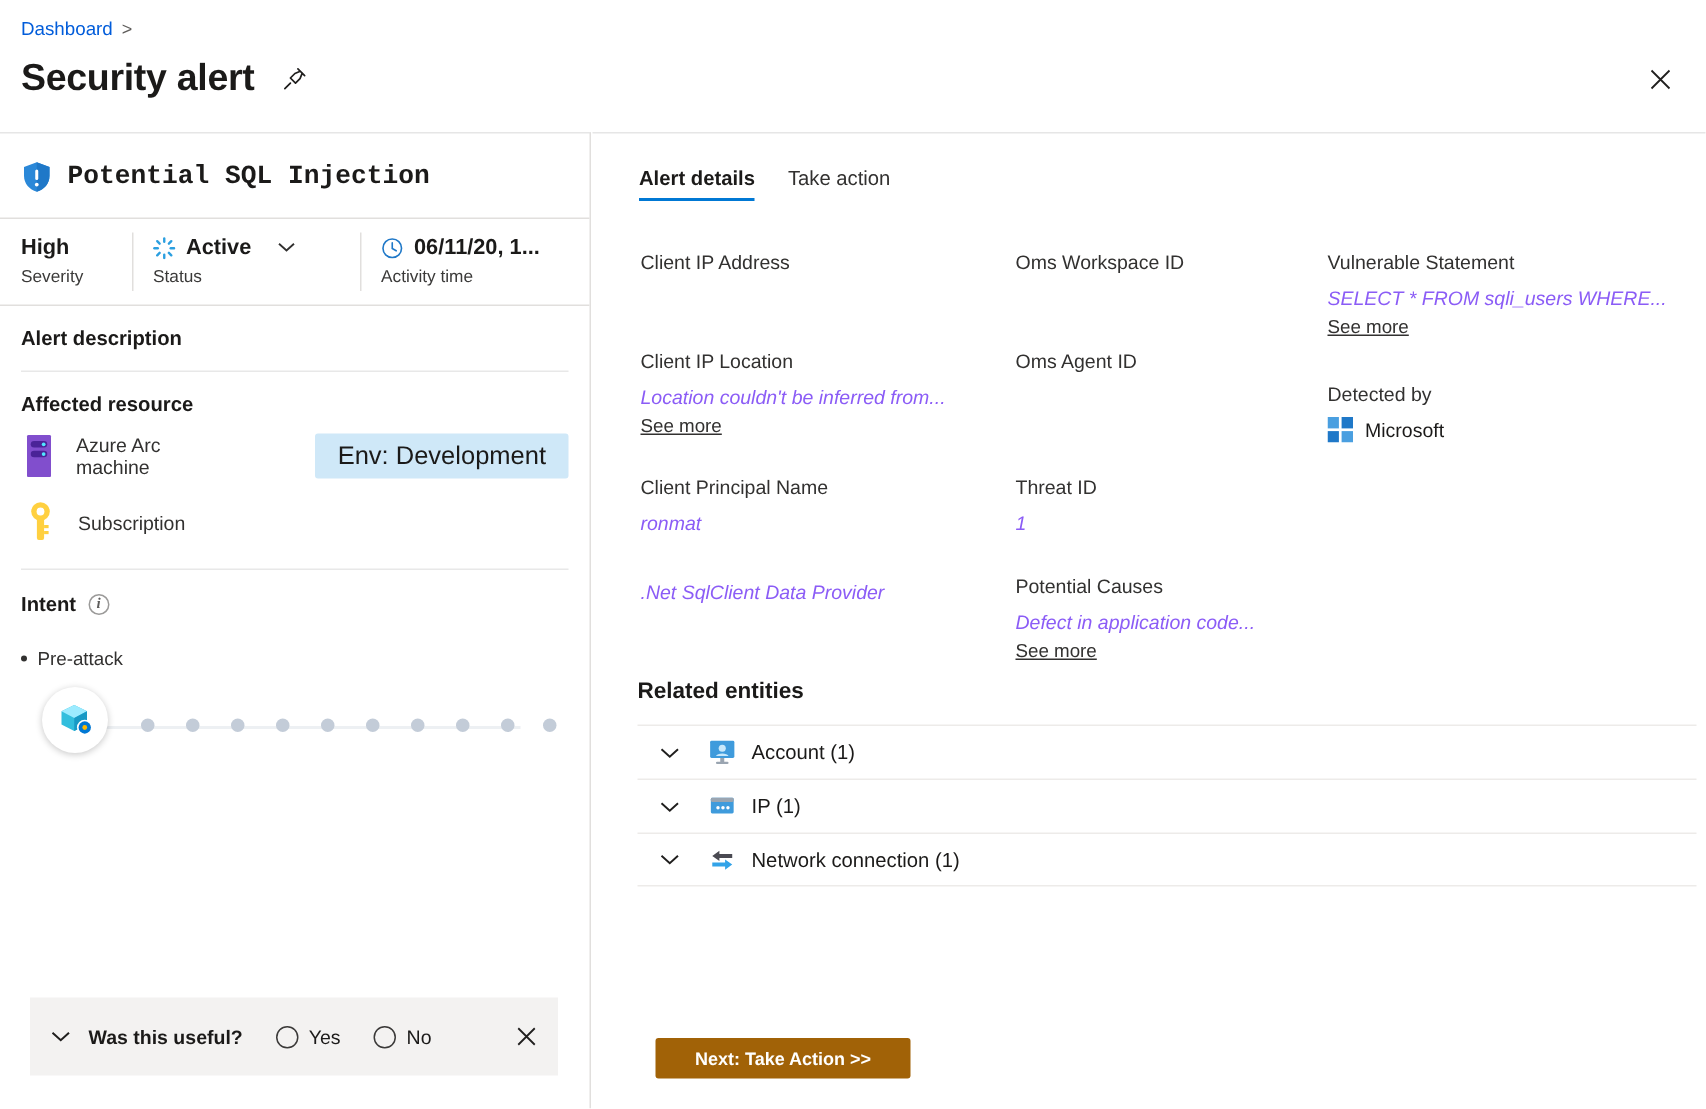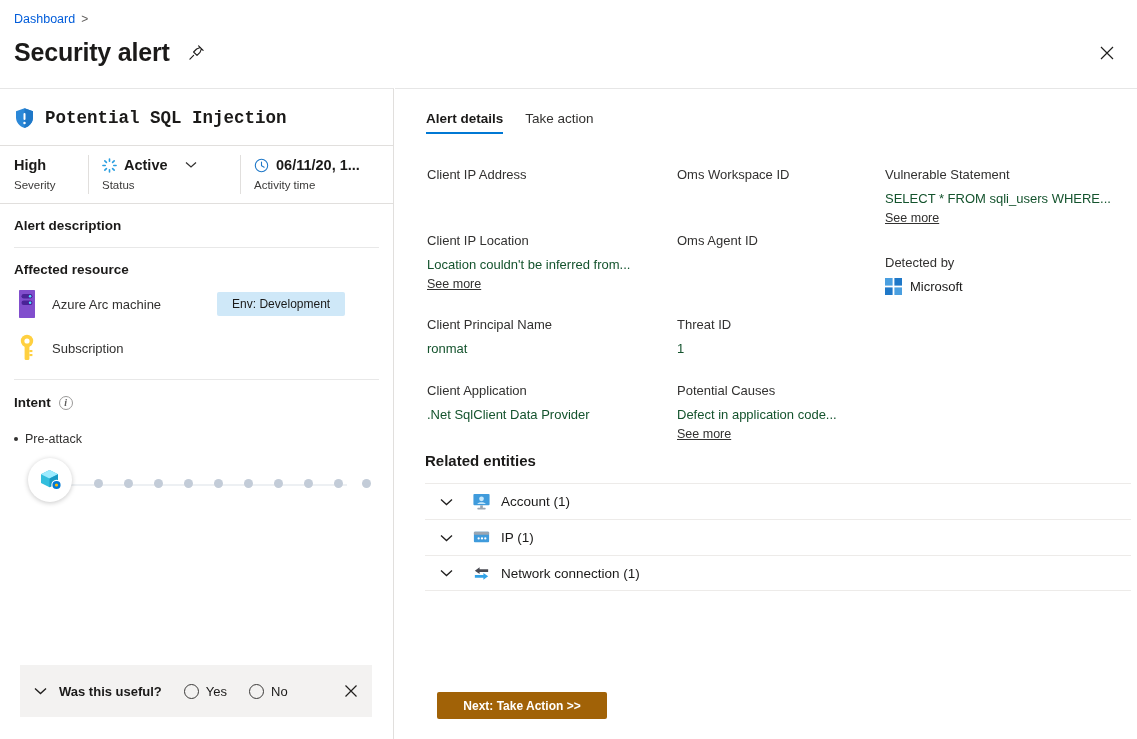--- a/index.html
+++ b/index.html
@@ -115,21 +115,21 @@
 
   .res-row {
     display: flex; align-items: center; gap: 12px;
     margin-top: 10px; height: 34px;
   }
   .res-label { font-size: 13px; color: #323130; }
   .res-icon { width: 26px; display: flex; justify-content: center; }
   .env-tag {
     margin-left: 44px;
     background: #cfe8f8; color: #1b1a19;
-    font-size: 12px; padding: 5px 15px; border-radius: 2px;
+    font-size: 17px; padding: 5px 15px; border-radius: 2px;
     white-space: nowrap;
   }
 
   .intent-head {
     display: flex; align-items: center; gap: 8px;
     margin: 15px 0 0 0;
   }
   .intent-title { font-size: 13.5px; font-weight: 600; color: #1b1a19; }
   .info-i {
     width: 14px; height: 14px; border-radius: 50%;
@@ -215,22 +215,23 @@
   .dcols { display: flex; }
   .dcol { display: flex; flex-direction: column; }
   .dcol-1 { width: 250px; }
   .dcol-2 { width: 208px; }
   .dcol-3 { width: 242px; }
   .fld { margin-bottom: 22px; }
   .fld-label {
     font-size: 13px; color: #323130; line-height: 20px;
   }
   .fld-value {
-    font-size: 13px; color: #14532d; line-height: 21px; margin-top: 3px;
+    font-size: 13px; color: #8b5cf6; line-height: 21px; margin-top: 3px;
     white-space: nowrap;
+    font-style: italic;
   }
   .fld-value.empty { height: 21px; }
   .see-more {
     font-size: 12.5px; color: #323130;
     text-decoration: underline; cursor: pointer; line-height: 18px;
   }
   .detected-by-val {
     display: flex; align-items: center; gap: 8px;
     font-size: 13px; color: #1b1a19; margin-top: 5px;
   }
@@ -471,21 +472,20 @@
         <div class="fld">
           <div class="fld-label">Client IP Location</div>
           <div class="fld-value">Location couldn't be inferred from...</div>
           <div class="see-more">See more</div>
         </div>
         <div class="fld">
           <div class="fld-label">Client Principal Name</div>
           <div class="fld-value">ronmat</div>
         </div>
         <div class="fld">
-          <div class="fld-label">Client Application</div>
           <div class="fld-value">.Net SqlClient Data Provider</div>
         </div>
       </div>
 
       <div class="dcol dcol-2">
         <div class="fld">
           <div class="fld-label">Oms Workspace ID</div>
           <div class="fld-value empty"></div>
         </div>
         <div class="fld" style="margin-bottom:40px;">

